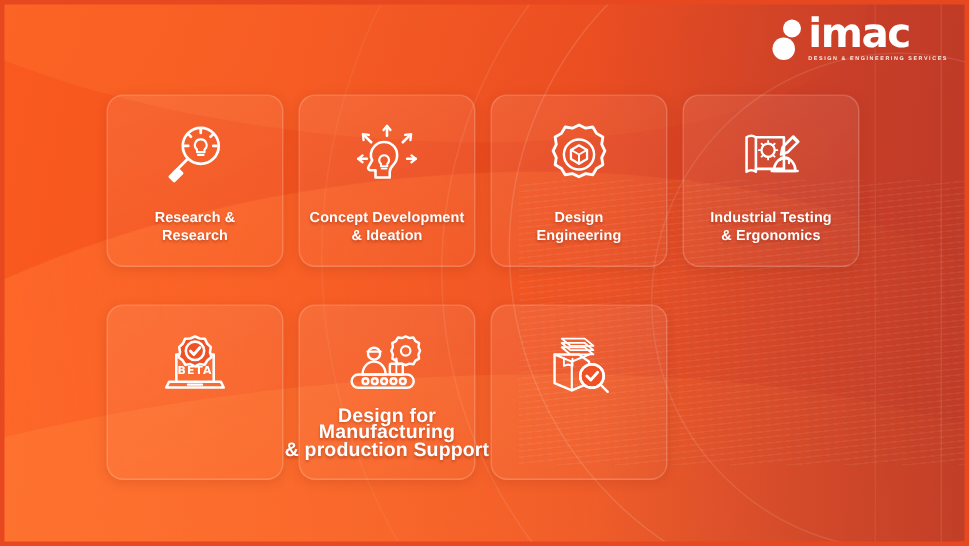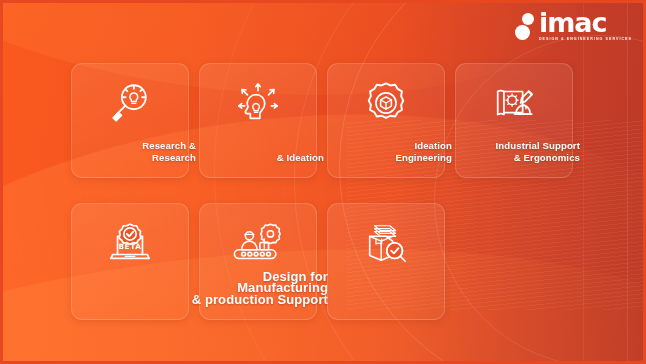--- a/index.html
+++ b/index.html
@@ -53,21 +53,21 @@
     display:grid;grid-template-columns:repeat(4,118px);grid-template-rows:115px 117px;
     column-gap:10px;row-gap:25px;}
   .card{position:relative;border-radius:11px;
     background:linear-gradient(160deg,rgba(255,255,255,.085),rgba(255,255,255,.025));
     border:1px solid rgba(255,255,255,.16);
     box-shadow:0 2px 7px rgba(140,40,20,.18);
     display:flex;flex-direction:column;align-items:center;
     padding-top:13px;box-sizing:border-box;overflow:visible;}
   .card-icon{height:52px;display:flex;align-items:center;}
   .card-icon svg{display:block;}
-  .card-label{margin-top:auto;margin-bottom:14px;width:132px;text-align:right;
+  .card-label{margin-top:auto;margin-bottom:14px;width:132px;text-align:center;
     color:#fff;font-size:9.6px;line-height:11.4px;font-weight:bold;letter-spacing:.1px;
     text-shadow:0 1px 2px rgba(130,35,15,.45);}
   .card-label.wide{width:140px;font-size:13px;}
 </style>
 </head>
 <body>
 
 <div id="stage">
 
   <div class="bg-layer">
@@ -131,59 +131,59 @@
             <path d="M41.3 14 L41.8 9.8 L37.6 10.3" stroke-width="1.6"></path>
           <line x1="14" y1="15.5" x2="9" y2="10.5"></line>
             <path d="M8.7 14 L8.2 9.8 L12.4 10.3" stroke-width="1.6"></path>
           <line x1="39" y1="27" x2="45" y2="27"></line>
             <path d="M42 24.6 L45 27 L42 29.4" stroke-width="1.6"></path>
           <line x1="11" y1="27" x2="5" y2="27"></line>
             <path d="M8 24.6 L5 27 L8 29.4" stroke-width="1.6"></path>
         </svg>
       </div>
       <div class="card-label">
-        <br>
+        <span>Concept Development</span><br>
         <span>&amp; Ideation</span>
       </div>
     </div>
 
     <div class="card">
       <div class="card-icon">
         <svg width="46" height="46" viewBox="0 0 48 48" fill="none" stroke="#fff" stroke-width="2" stroke-linecap="round" stroke-linejoin="round">
           <path d="M24 3.5 l4.6 2.2 5-.8 2.6 4.4 4.4 2.6 -.8 5 2.2 4.6 -2.2 4.6 .8 5 -4.4 2.6
                    -2.6 4.4 -5-.8 -4.6 2.2 -4.6-2.2 -5 .8 -2.6-4.4 -4.4-2.6 .8-5 -2.2-4.6
                    2.2-4.6 -.8-5 4.4-2.6 2.6-4.4 5 .8 Z"></path>
           <circle cx="24" cy="24" r="10.5" stroke-width="1.7"></circle>
           <path d="M24 17.6 l5.6 3.2 v6.4 L24 30.4 l-5.6-3.2 v-6.4 Z" stroke-width="1.6"></path>
           <path d="M18.4 20.8 L24 24 l5.6-3.2 M24 24 v6.4" stroke-width="1.4"></path>
         </svg>
       </div>
       <div class="card-label">
-        <span>Ideation</span><br>
+        <span>Design</span><br>
         <span>Engineering</span>
       </div>
     </div>
 
     <div class="card">
       <div class="card-icon">
         <svg width="48" height="46" viewBox="0 0 50 48" fill="none" stroke="#fff" stroke-width="1.8" stroke-linecap="round" stroke-linejoin="round">
           <path d="M8 12 c2.5-1.6 4-1.6 6.5 0 V36 c-2.5-1.6-4-1.6-6.5 0 Z"></path>
           <path d="M14.5 12 H34 V34 H14.5"></path>
           <circle cx="23" cy="21" r="4.6" stroke-width="1.6"></circle>
           <path d="M23 14.6 v1.6 M23 25.8 v1.6 M16.6 21 h1.6 M27.8 21 h1.6
                    M18.5 16.5 l1.1 1.1 M26.4 24.4 l1.1 1.1 M27.5 16.5 l-1.1 1.1 M19.6 24.4 l-1.1 1.1" stroke-width="1.3"></path>
           <path d="M33 19 L40.5 11.5 L44 15 L36.5 22.5 L32 24 Z"></path>
           <line x1="41" y1="12.9" x2="43.1" y2="15"></line>
           <path d="M27 35.5 c0-5.2 3.4-9 7.5-9 s7.5 3.8 7.5 9 Z"></path>
           <path d="M31.5 27.8 c0-1 .6-1.6 1.6-1.6 h2.8 c1 0 1.6 .6 1.6 1.6 v2.2" stroke-width="1.5"></path>
           <line x1="25.5" y1="35.5" x2="43.5" y2="35.5"></line>
         </svg>
       </div>
       <div class="card-label">
-        <span>Industrial Support</span><br>
+        <span>Industrial Testing</span><br>
         <span>&amp; Ergonomics</span>
       </div>
     </div>
 
 
     <div class="card">
       <div class="card-icon">
         <svg width="48" height="46" viewBox="0 0 50 48" fill="none" stroke="#fff" stroke-width="1.8" stroke-linecap="round" stroke-linejoin="round">
           <path d="M12 36 V17 h26 v19"></path>
           <path d="M7 36 h36 l2 4 H5 Z"></path>

